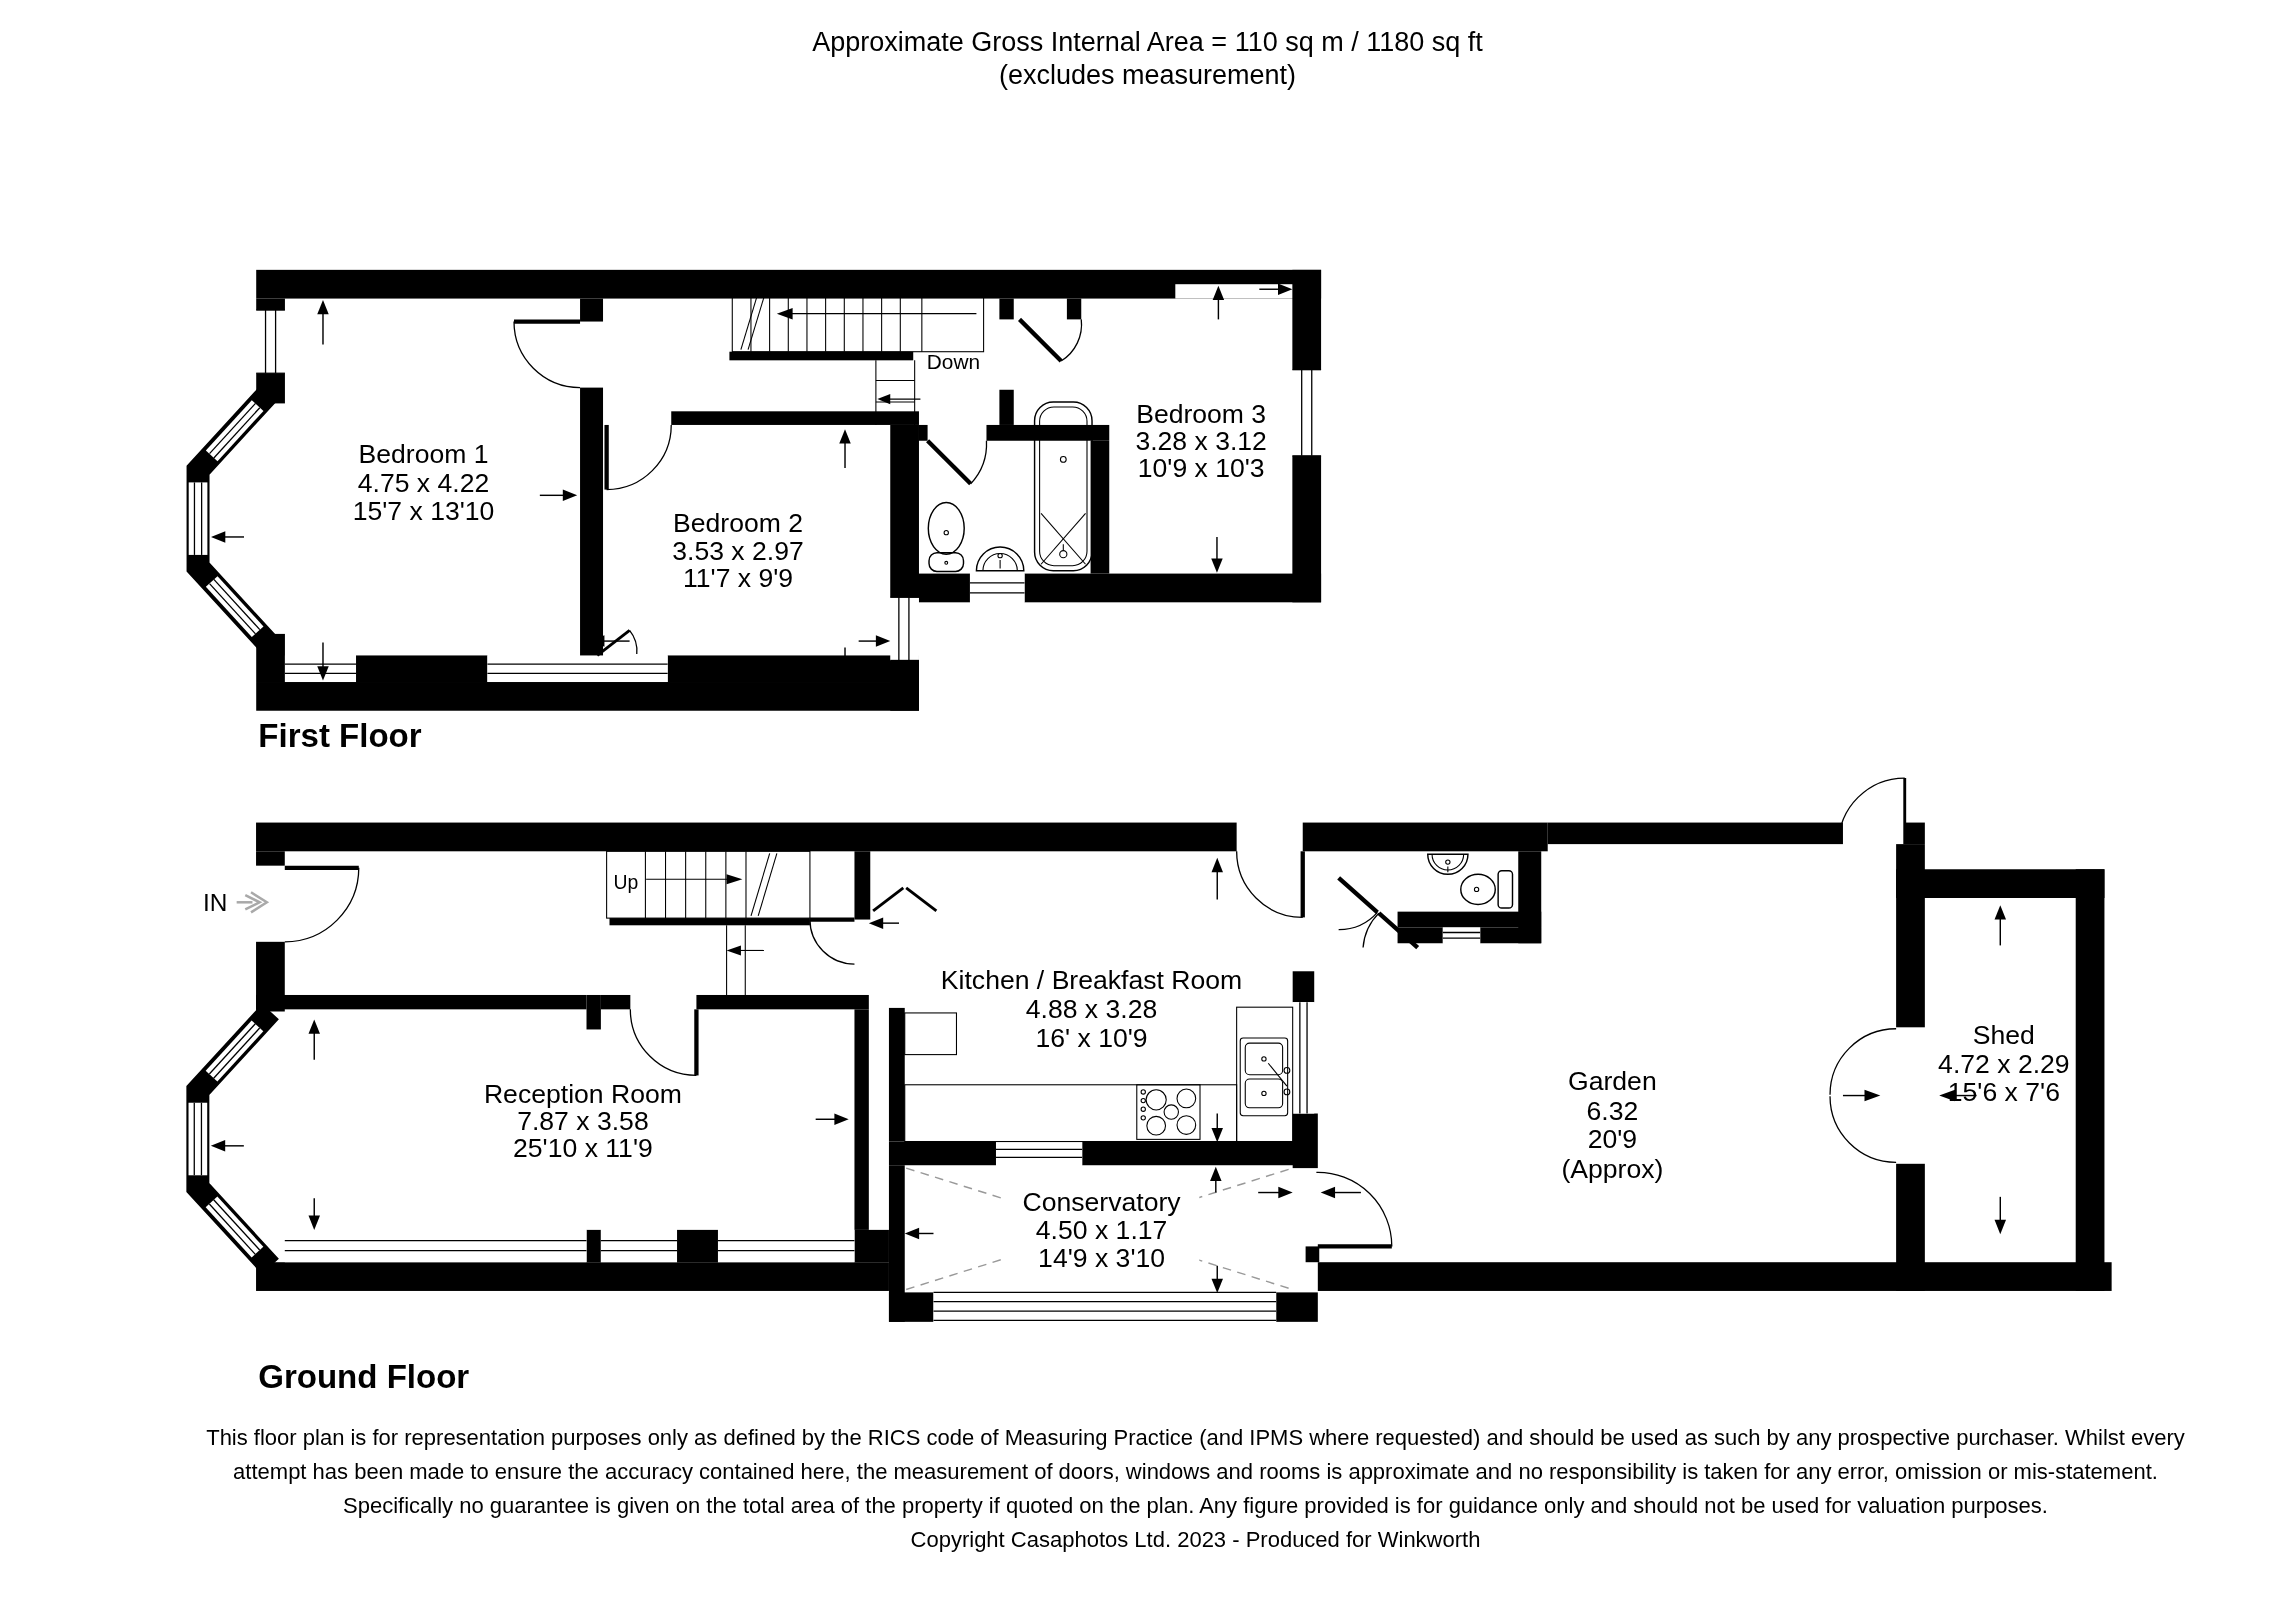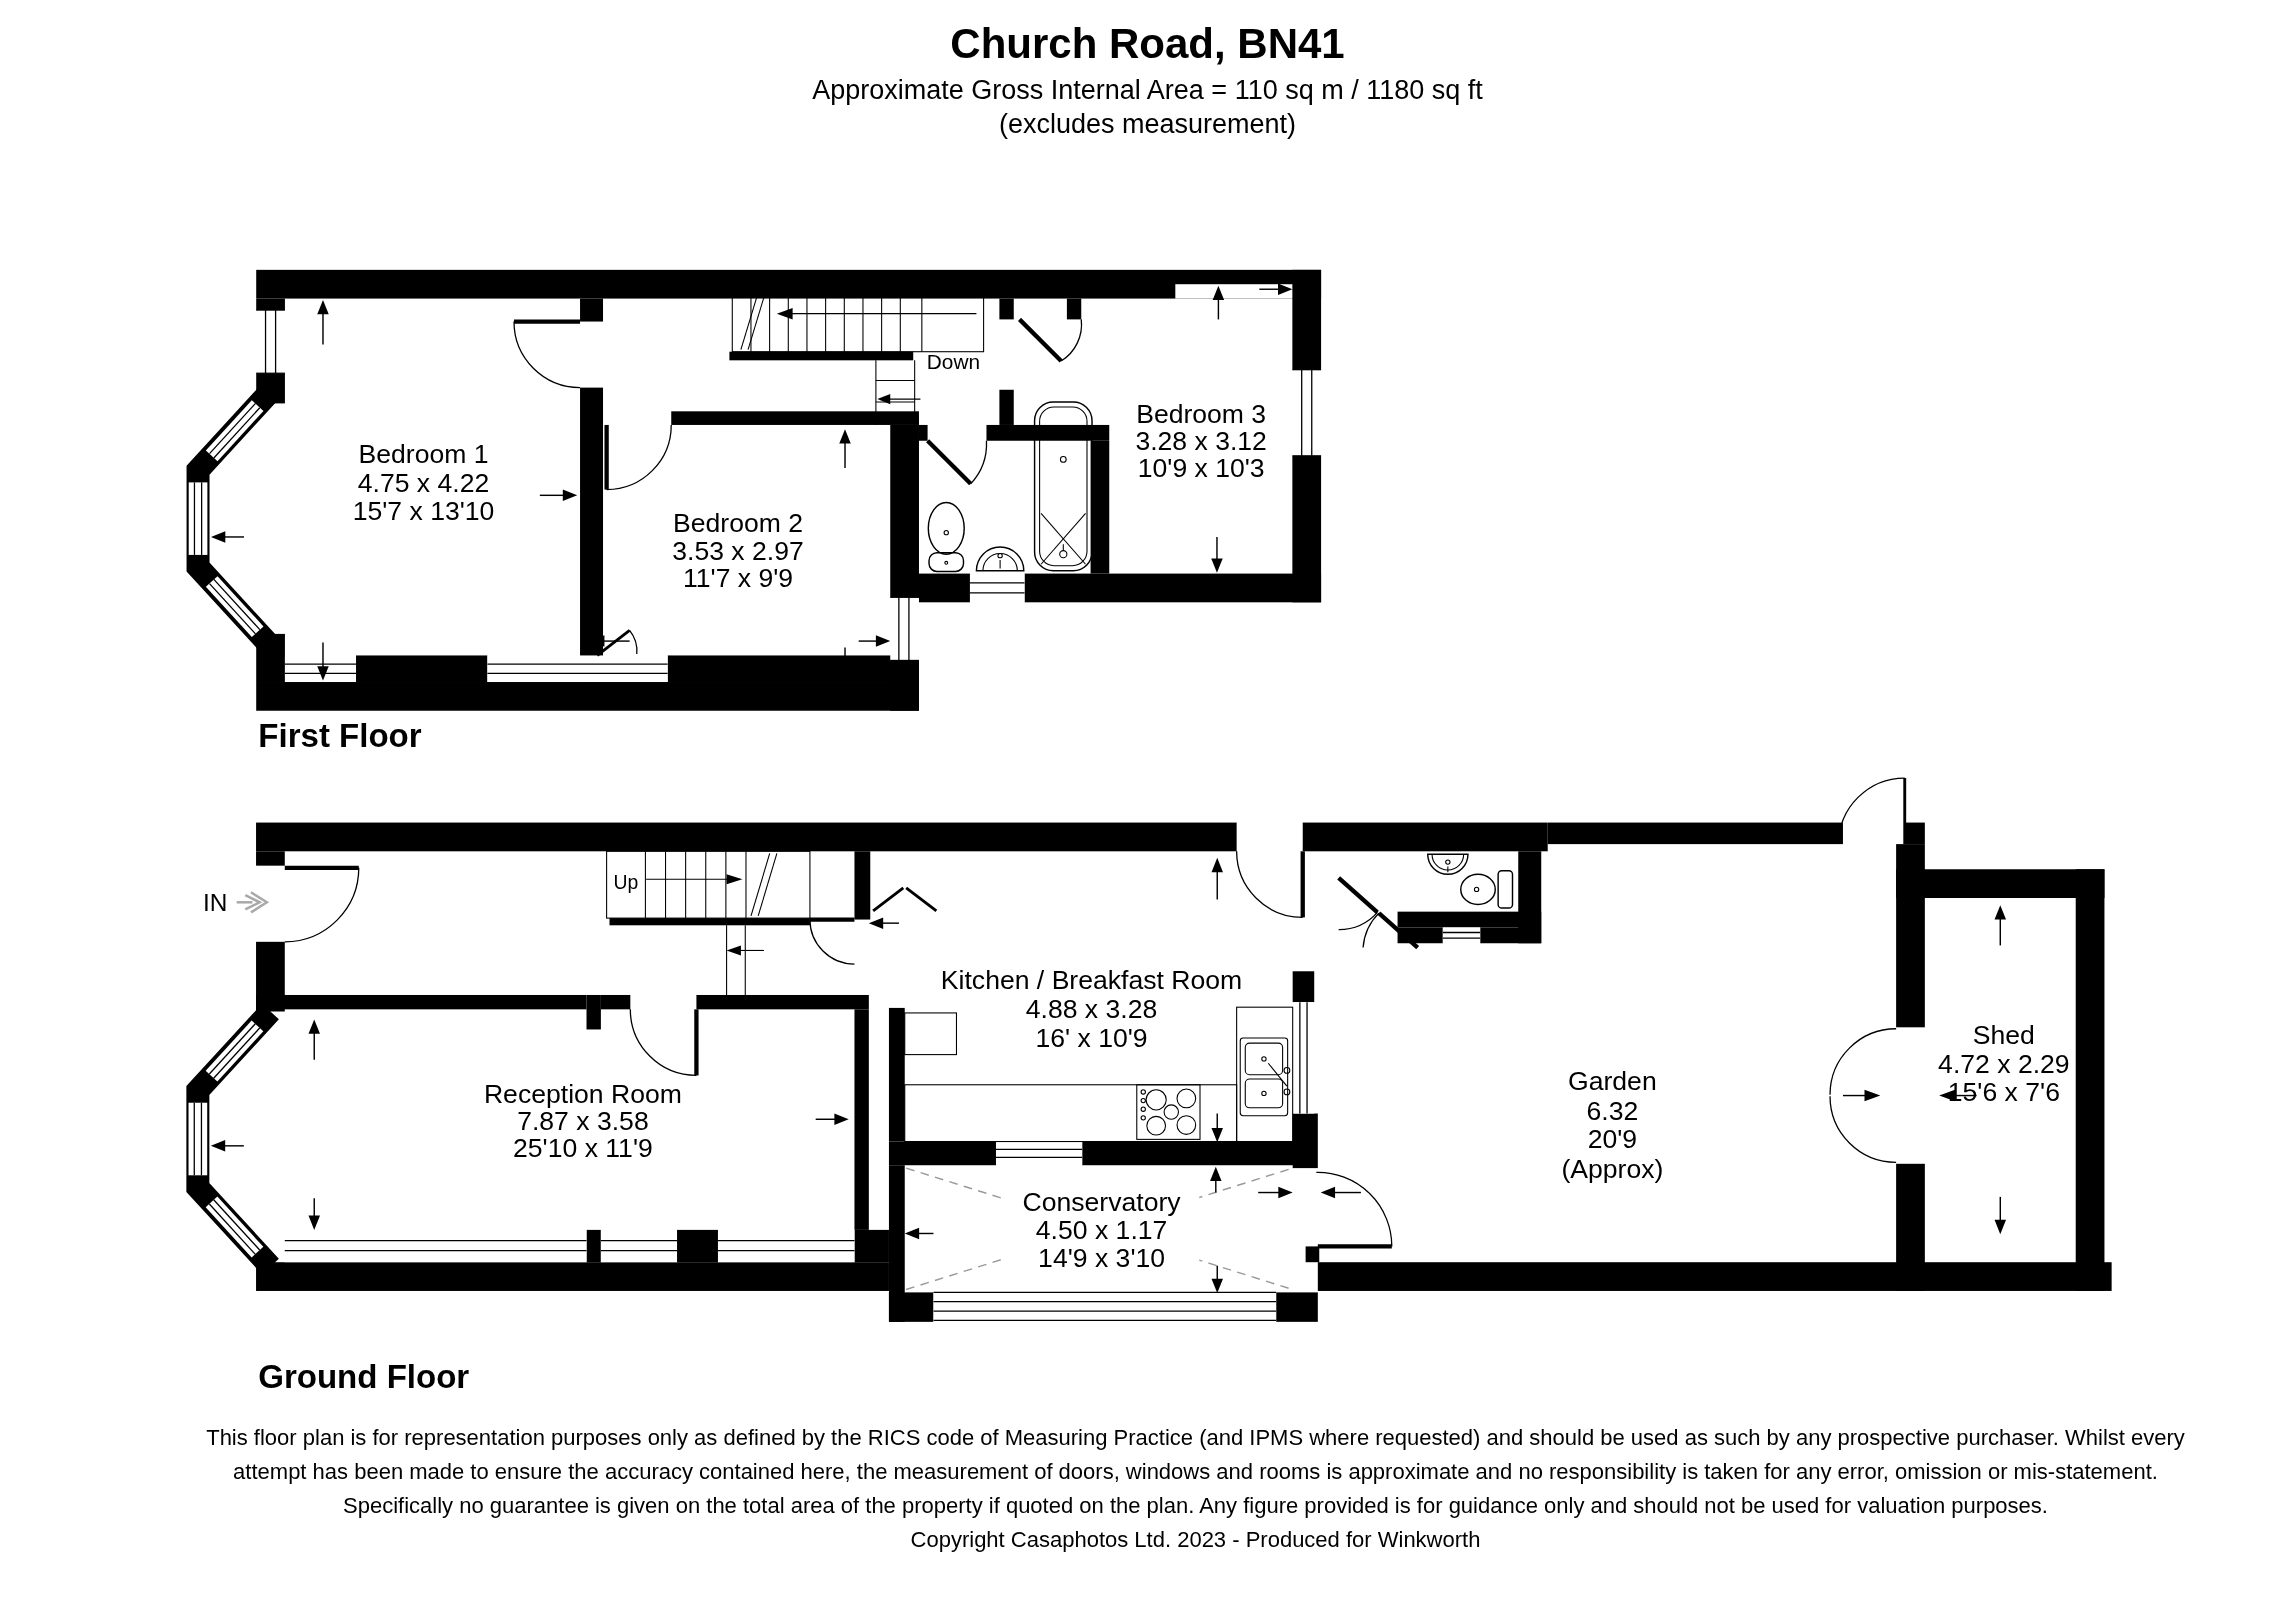--- a/index.html
+++ b/index.html
@@ -29,21 +29,20 @@
   .ftr{position:absolute;left:0;top:1421px;width:2295px;text-align:center;padding-left:48px;}
   .ftr .disc{font-size:22px;line-height:34px;max-width:2012px;margin:0 auto;}
   .ftr .copy{font-size:22px;line-height:34px;margin-top:0;}
 </style>
 </head>
 <body>
 
 <div class="page">
 
   <div class="hdr">
-    <div class="title">Church Road, BN41</div>
     <div class="sub">Approximate Gross Internal Area = 110 sq m / 1180 sq ft</div>
     <div class="note">(excludes measurement)</div>
   </div>
 
   <svg style="left:172px;top:244px;" width="1178" height="517" viewBox="240 340 1640 720">
 
     <g>
       <rect class="wall" x="357" y="376" width="1483" height="40"></rect>
       <rect class="whitefill" x="1637" y="396" width="168" height="20"></rect>
 

